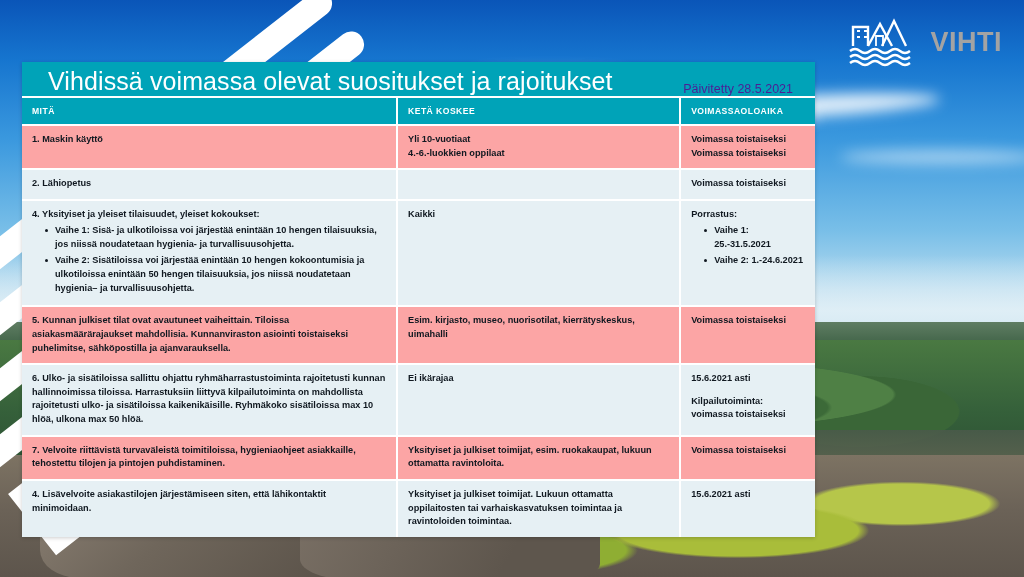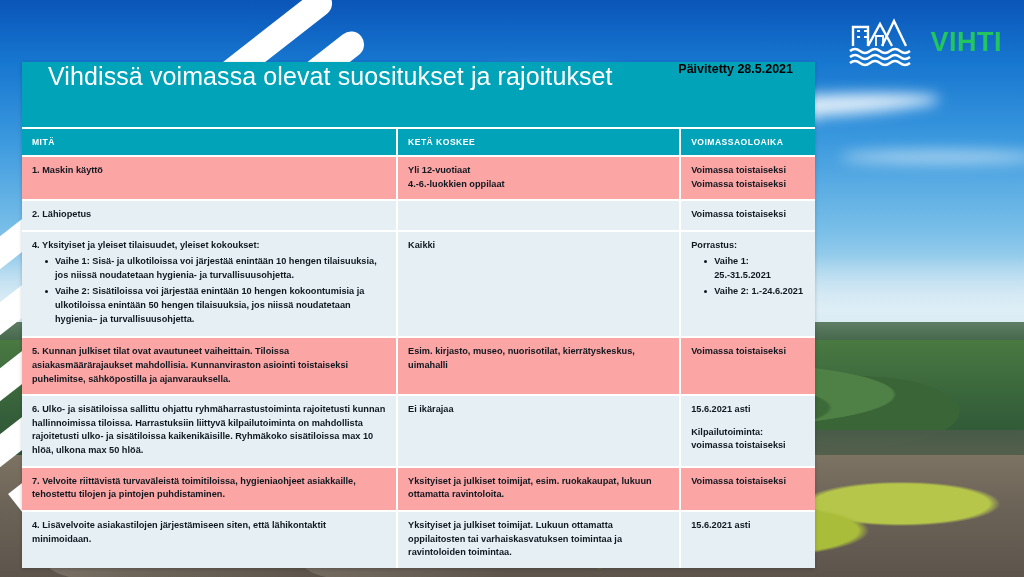--- a/index.html
+++ b/index.html
@@ -96,32 +96,32 @@
     border-radius:0 100px 100px 0;
   }
 
   
   .panel{
     position:absolute;left:22px;top:62px;width:793px;
     box-shadow:0 1px 4px rgba(0,0,0,.20);
   }
   .title-bar{
     background:#00A3B8;
-    height:67px;
-    display:flex;align-items:flex-start;justify-content:space-between;
+    height:36px;
+    display:flex;align-items:flex-end;justify-content:space-between;
     padding:0 18px 0 26px;
     box-sizing:border-box;
     border-bottom:2px solid #ffffff;
   }
   .title-bar h1{
     margin:0;font-size:25px;font-weight:400;color:#ffffff;
     letter-spacing:.1px;white-space:nowrap;
   }
   .updated{
-    font-size:12.5px;color:#000000;font-weight:700;white-space:nowrap;
+    font-size:12.5px;color:#4c1d95;font-weight:400;white-space:nowrap;
     margin-left:18px;padding-right:4px;
   }
 
   table.grid{
     width:100%;border-collapse:collapse;table-layout:fixed;
     font-size:9.2px;color:#101820;
   }
   table.grid col.c-what{width:47.3%;}
   table.grid col.c-who{width:35.7%;}
   table.grid col.c-when{width:17.0%;}
@@ -159,21 +159,21 @@
   }
   td .sub{display:block;margin-top:9px;}
 
   
   .logo{
     position:absolute;right:22px;top:16px;
     display:flex;align-items:center;gap:14px;
   }
   .logo svg{display:block;}
   .logo .word{
-    font-size:27px;font-weight:bold;color:#22c55e;letter-spacing:.5px;
+    font-size:27px;font-weight:bold;color:#a3a3a3;letter-spacing:.5px;
     font-family:"Liberation Sans", sans-serif;
   }
 </style>
 </head>
 <body>
 
 <div id="slide">
 
   <div class="bg">
     <div class="sky"></div>
@@ -242,21 +242,21 @@
           <th>KETÄ KOSKEE</th>
           <th>VOIMASSAOLOAIKA</th>
         </tr>
       </thead>
       <tbody id="tbody">
           <tr class="odd">
             <td>
               <span class="line">1. Maskin käyttö</span>
             </td>
             <td>
-              <span class="line">Yli 12-vuotiaat</span>
+              <span class="line">Yli 10-vuotiaat</span>
               <span class="line">4.-6.-luokkien oppilaat</span>
             </td>
             <td>
               <span class="line">Voimassa toistaiseksi</span>
               <span class="line">Voimassa toistaiseksi</span>
             </td>
           </tr>
           <tr class="even">
             <td>
               <span class="line">2. Lähiopetus</span>

